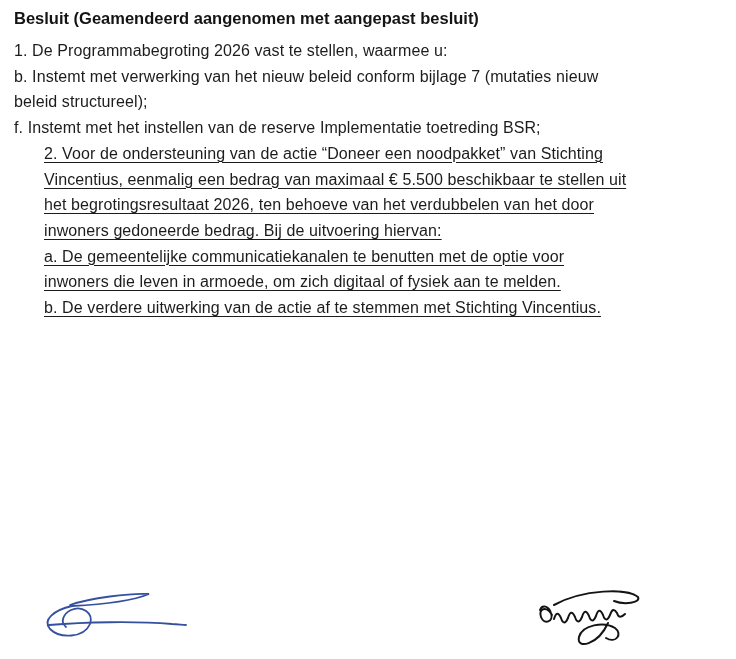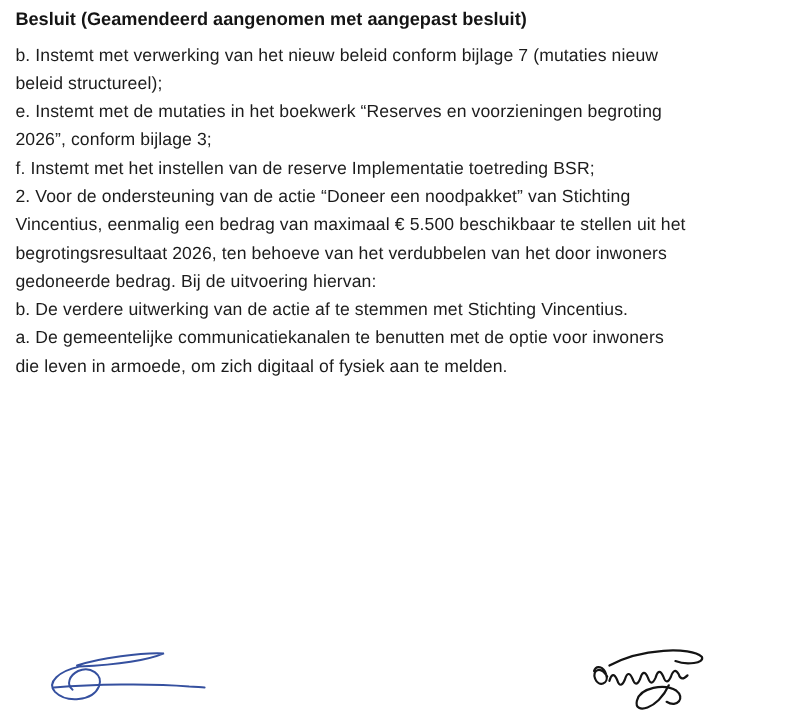--- a/index.html
+++ b/index.html
@@ -27,22 +27,24 @@
     margin: 0 0 9px 0;
     line-height: 22px;
   }
   .para {
     margin: 0;
     font-size: 16px;
     line-height: 25.7px;
     letter-spacing: 0.1px;
   }
   .para.underlined {
+    text-decoration: underline;
     text-underline-offset: 3px;
     text-decoration-thickness: 1px;
+    margin-left: 30px;
   }
   .signature {
     position: absolute;
   }
   .sig-left {
     left: 30px;
     top: 572px;
     width: 170px;
     height: 80px;
   }
@@ -53,26 +55,26 @@
     height: 75px;
   }
   svg { display: block; width: 100%; height: 100%; }
 </style>
 </head>
 <body>
 
 <div class="page">
   <h1 class="doc-title">Besluit (Geamendeerd aangenomen met aangepast besluit)</h1>
 
+  <p class="para">1. De Programmabegroting 2026 vast te stellen, waarmee u:</p>
   <p class="para">b. Instemt met verwerking van het nieuw beleid conform bijlage 7 (mutaties nieuw beleid structureel);</p>
-  <p class="para">e. Instemt met de mutaties in het boekwerk “Reserves en voorzieningen begroting 2026”, conform bijlage 3;</p>
   <p class="para">f. Instemt met het instellen van de reserve Implementatie toetreding BSR;</p>
   <p class="para underlined">2. Voor de ondersteuning van de actie “Doneer een noodpakket” van Stichting Vincentius, eenmalig een bedrag van maximaal € 5.500 beschikbaar te stellen uit het begrotingsresultaat 2026, ten behoeve van het verdubbelen van het door inwoners gedoneerde bedrag. Bij de uitvoering hiervan:</p>
+  <p class="para underlined">a. De gemeentelijke communicatiekanalen te benutten met de optie voor inwoners die leven in armoede, om zich digitaal of fysiek aan te melden.</p>
   <p class="para underlined">b. De verdere uitwerking van de actie af te stemmen met Stichting Vincentius.</p>
-  <p class="para underlined">a. De gemeentelijke communicatiekanalen te benutten met de optie voor inwoners die leven in armoede, om zich digitaal of fysiek aan te melden.</p>
 </div>
 
 <div class="signature sig-left">
   <svg viewBox="0 0 170 80" fill="none" stroke="#35509f" stroke-width="1.8" stroke-linecap="round">
     <path d="M40,33 C60,26 100,21 119,22 C100,30 62,33 42,34 C24,38 12,48 20,57 C30,67 54,66 60,52 C64,41 52,33 41,38 C33,42 30,50 36,55"></path>
     <path d="M19,53 C55,50 105,49 142,52 C148,52 152,53 156,53"></path>
   </svg>
 </div>
 
 <div class="signature sig-right">

